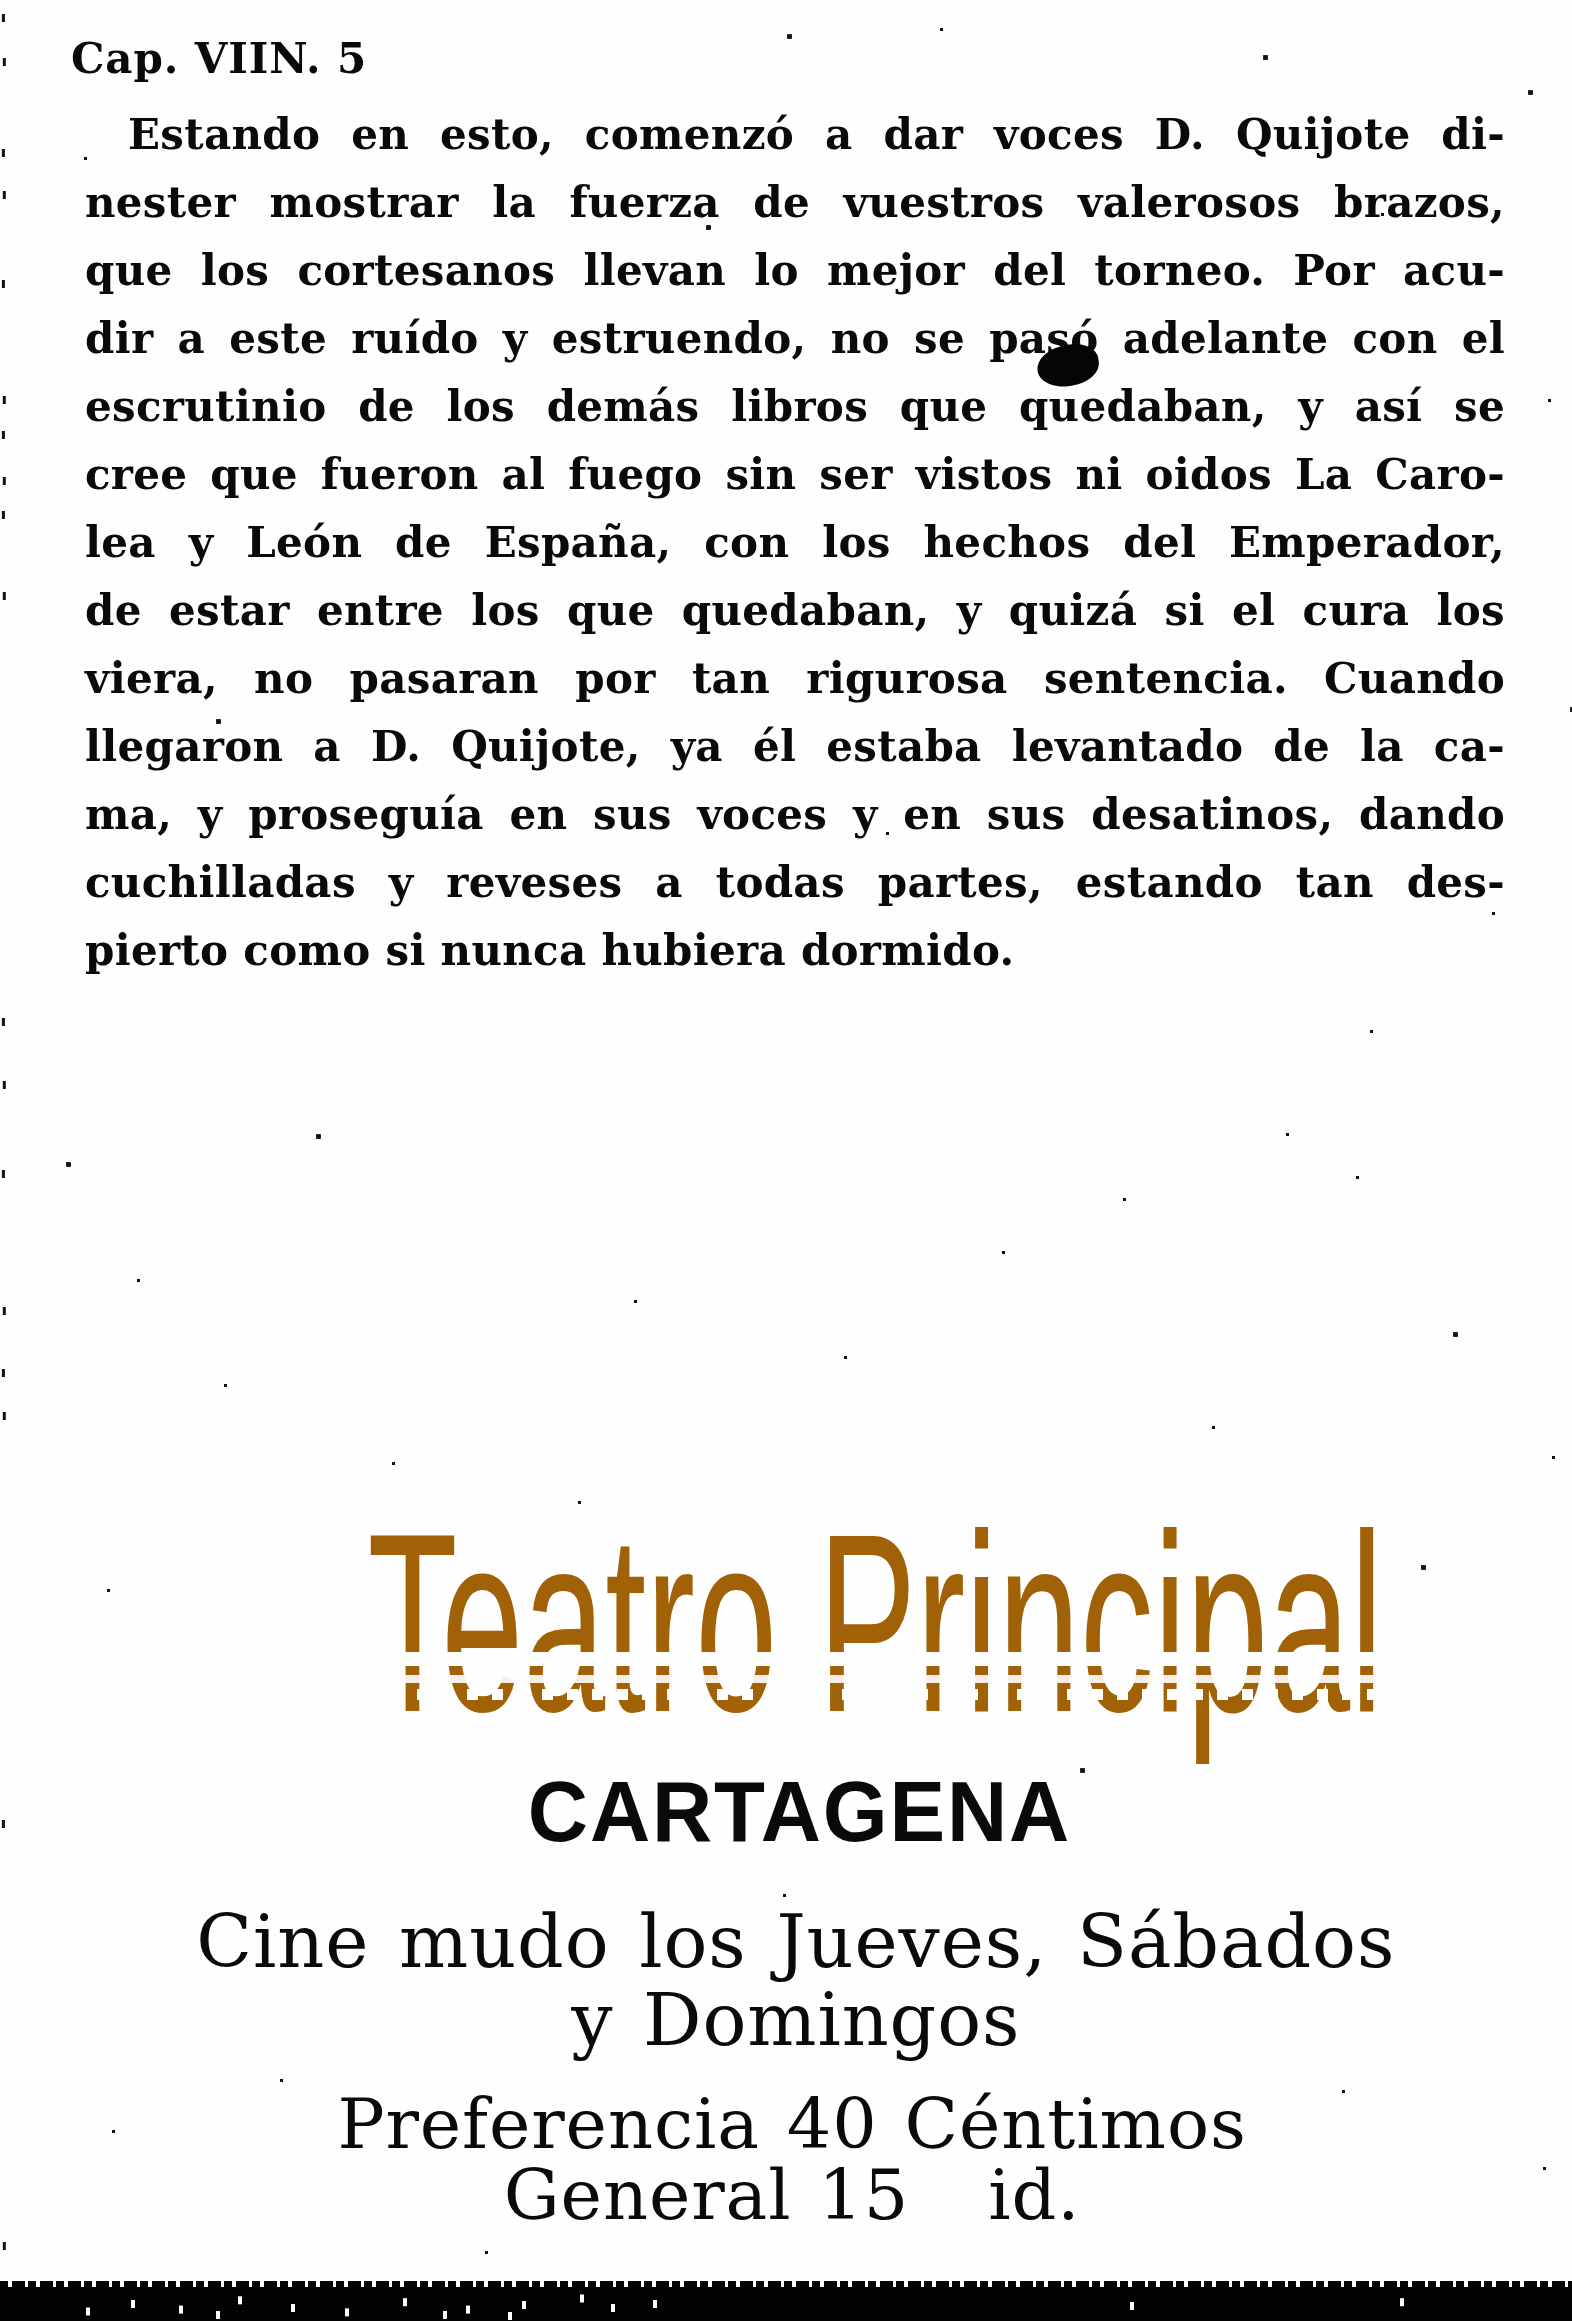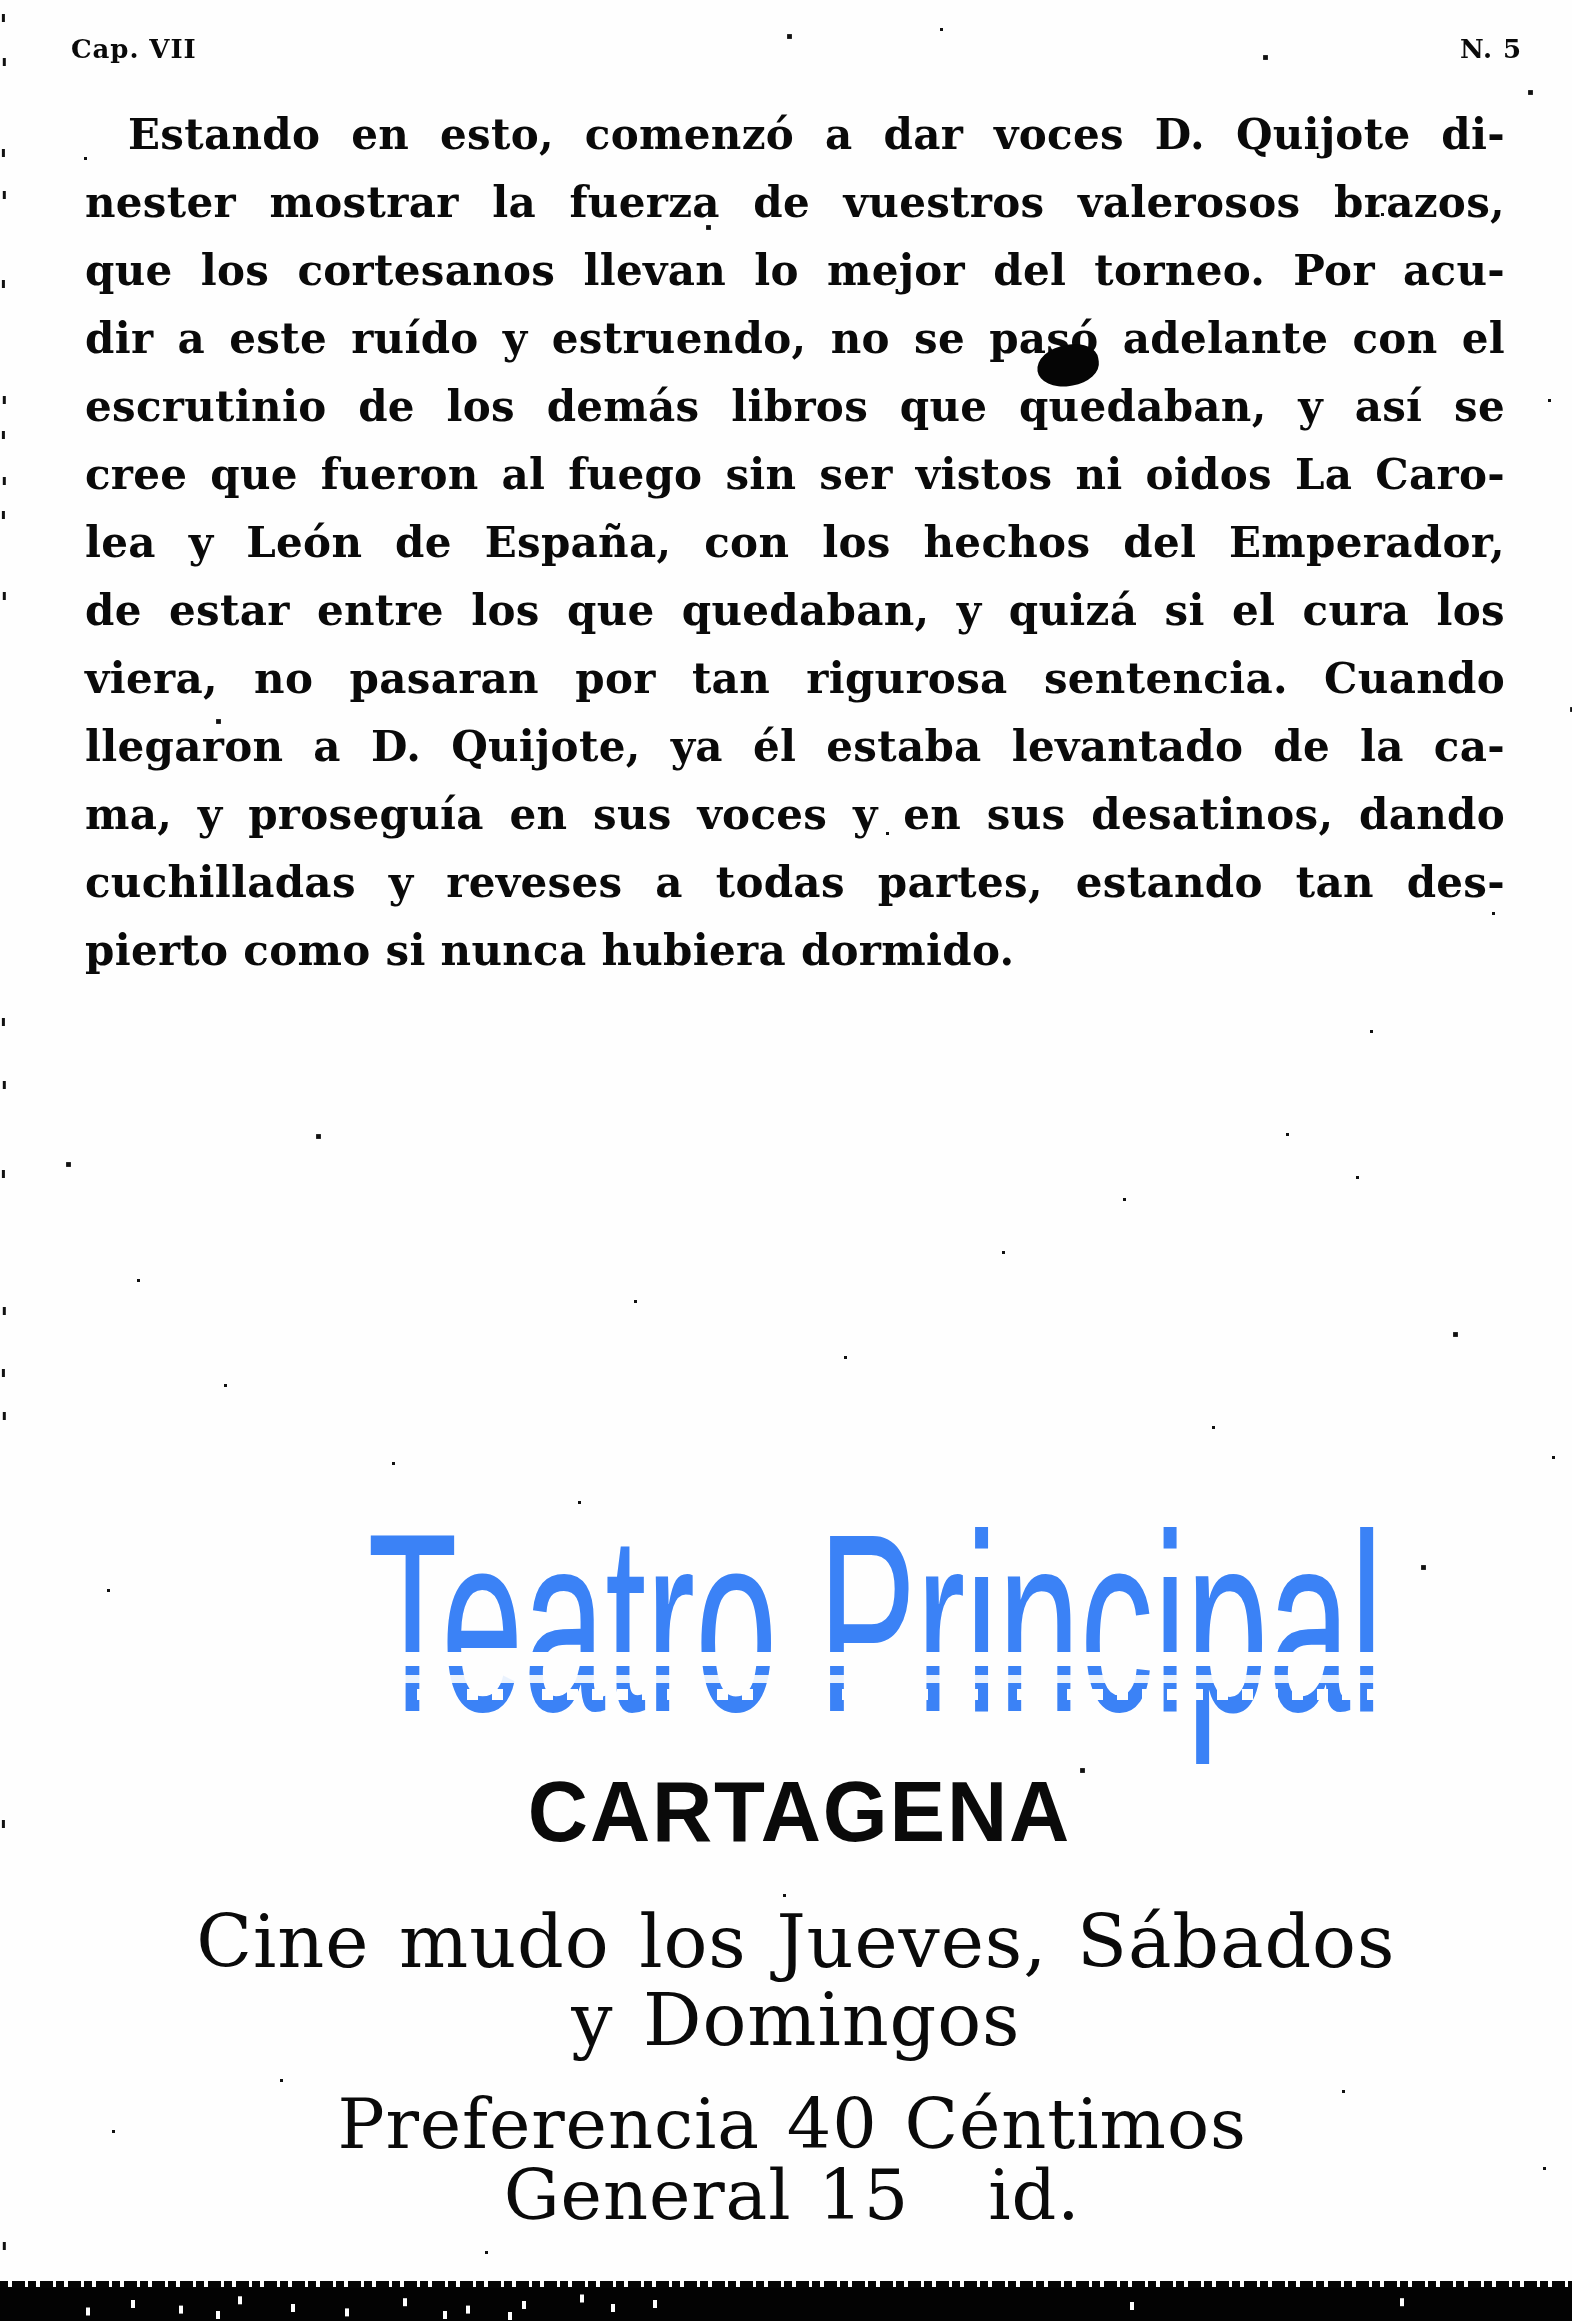--- a/index.html
+++ b/index.html
@@ -4,43 +4,43 @@
 <style>
   html,body{margin:0;padding:0;background:#e8e8e8;}
   .page{
     position:relative; width:1573px; height:2321px;
     background:#fefefe; color:#0a0a0a; overflow:hidden;
     font-family:"DejaVu Serif", serif;
   }
   
   .pagehead{
     position:absolute; top:34px; left:71px; width:1451px;
-    display:flex; justify-content:space-between;
-    font-size:26px; font-weight:700; letter-spacing:0.9px;gap:12px;
+    display:flex; justify-content:flex-start;
+    font-size:42px; font-weight:700; letter-spacing:0.9px;
   }
   
   .bodytext{
     position:absolute; top:101px; left:65px; width:1440px;
     font-size:42px; font-weight:700; letter-spacing:0.3px;
   }
   .bl{height:68px; line-height:68px; white-space:nowrap;
       text-align:justify; text-align-last:justify;margin-left:20px;}
   .bl.first{padding-left:43px;}
   .bl.last{text-align-last:left;}
   
   .ink-blot{
     position:absolute; left:1037px; top:345px; width:62px; height:41px;
     background:#050505; border-radius:55% 45% 50% 50%;
     transform:rotate(-9deg);
   }
   
   .theater-wrap{position:absolute; top:1496px; left:0; width:100%; text-align:center;}
   .theater{
     font-family:"Liberation Sans", sans-serif; font-weight:400;
-    font-size:254px; line-height:254px; color:#3b82f6; white-space:nowrap;
+    font-size:254px; line-height:254px; color:#a16207; white-space:nowrap;
   }
   .squeeze{display:inline-block; transform:scaleX(.58); transform-origin:center;}
   .erode{position:absolute; left:103px; right:103px; background:#fefefe;}
   .erode.e1{top:156px; height:14px;}
   .erode.e2{top:179px; height:8.4px; opacity:.9;}
   .erode.e3{top:193px; height:11.2px;
     background:repeating-linear-gradient(90deg, rgba(254,254,254,0) 0 14px, #fefefe 14px 25px);}
   .city{
     position:absolute; top:1768px; left:0; width:100%; text-align:center;
     font-family:"Liberation Sans", sans-serif; font-weight:700;

